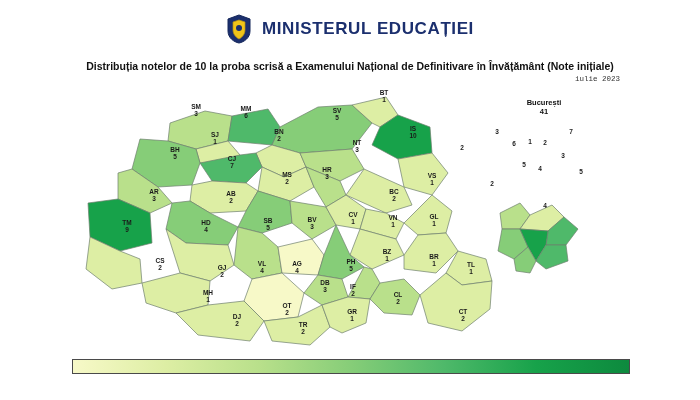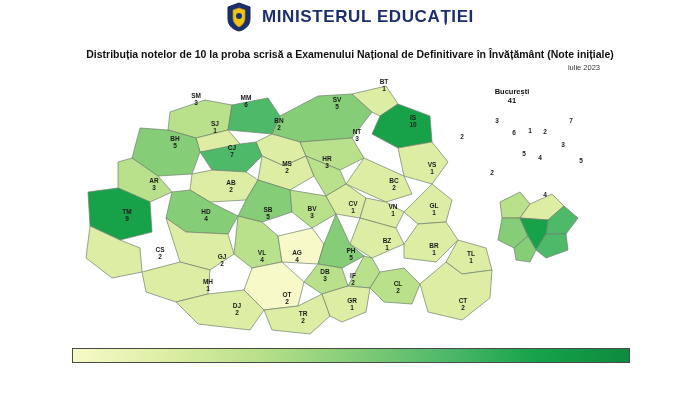--- a/index.html
+++ b/index.html
@@ -5,33 +5,33 @@
   html,body{margin:0;padding:0;}
   body{
     width:700px;height:400px;
     background:#ffffff;
     font-family:"Liberation Sans", sans-serif;
     overflow:hidden;
     position:relative;
   }
   .header{
     display:flex;align-items:center;justify-content:center;
-    gap:10px;padding-top:0;height:34px;
+    gap:10px;padding-top:12px;height:34px;
   }
   .crest{width:26px;height:30px;position:relative;}
   .ministry-title{
     color:#1b2f6e;font-size:17px;font-weight:bold;letter-spacing:.6px;
   }
   .chart-title{
     text-align:center;font-size:10.5px;font-weight:bold;color:#111;
     margin-top:14px;
   }
   .chart-subtitle{
     text-align:right;font-size:7.5px;color:#333;
-    margin-top:3px;padding-right:100px;
+    margin-top:3px;padding-right:80px;font-family:Liberation Mono, monospace;
   }
   .map-area{position:relative;width:700px;height:300px;}
   svg{position:absolute;left:0;top:0;}
   .county-label{
     position:absolute;font-size:6.5px;font-weight:bold;color:#1a1a1a;
     text-align:center;line-height:1.12;white-space:nowrap;
     transform:translate(-50%,-50%);pointer-events:none;
   }
   .county-label .val{display:block;font-weight:bold;}
   .outside-num{
@@ -123,21 +123,21 @@
       <polygon points="500,130 520,120 530,132 520,146 502,146" fill="#b9e08b"></polygon>
       <polygon points="530,132 552,122 564,134 548,148 520,146" fill="#ddeea4"></polygon>
       <polygon points="548,148 564,134 578,146 566,162 546,162" fill="#4fb96a"></polygon>
       <polygon points="502,146 520,146 528,164 514,176 498,168" fill="#86cd78"></polygon>
       <polygon points="520,146 548,148 546,162 536,178 528,164" fill="#17a24a"></polygon>
       <polygon points="546,162 566,162 568,178 546,186 536,178" fill="#4fb96a"></polygon>
       <polygon points="514,176 528,164 536,178 530,190 516,188" fill="#86cd78"></polygon>
     </g>
   </svg>
 
-  <div class="buc-title" style="left:512px;top:24px;">
+  <div class="buc-title" style="left:544px;top:24px;">
     <span>București</span><br>
     <span>41</span>
   </div>
 
   <div class="outside-num" style="left:497px;top:48px;">3</div>
   <div class="outside-num" style="left:571px;top:48px;">7</div>
   <div class="outside-num" style="left:514px;top:60px;">6</div>
   <div class="outside-num" style="left:530px;top:58px;">1</div>
   <div class="outside-num" style="left:545px;top:59px;">2</div>
   <div class="outside-num" style="left:524px;top:81px;">5</div>

